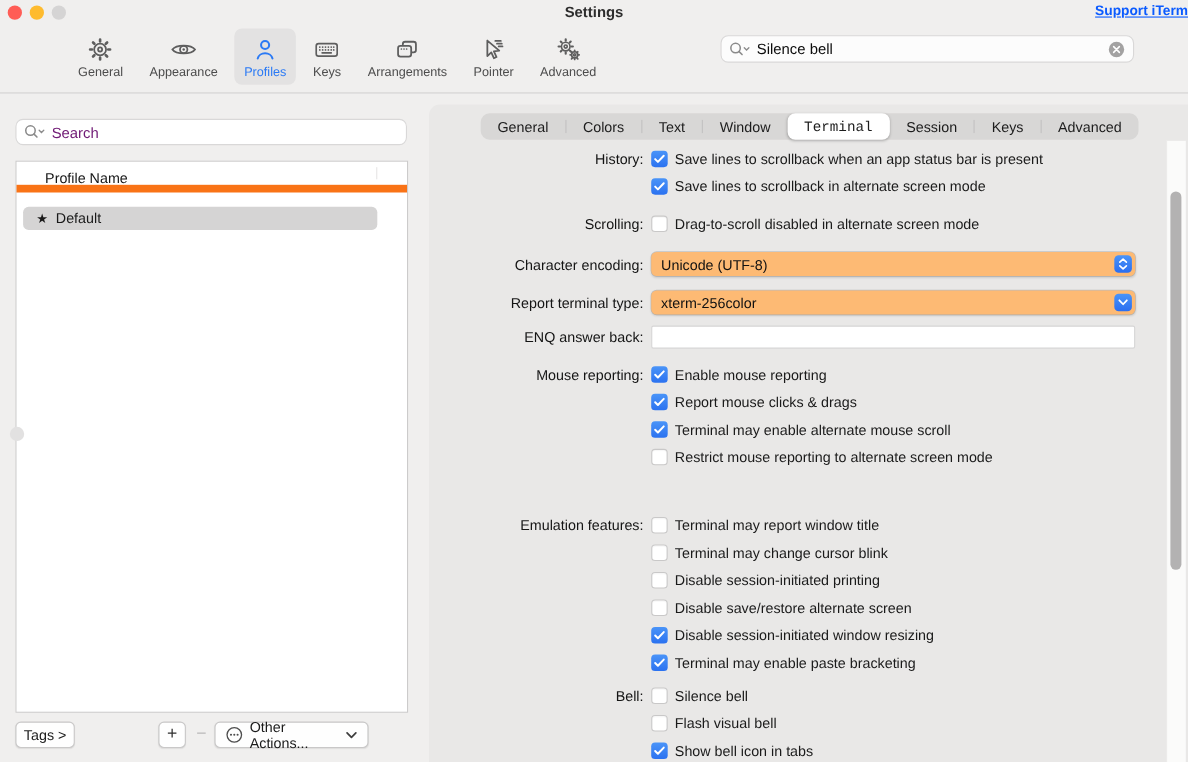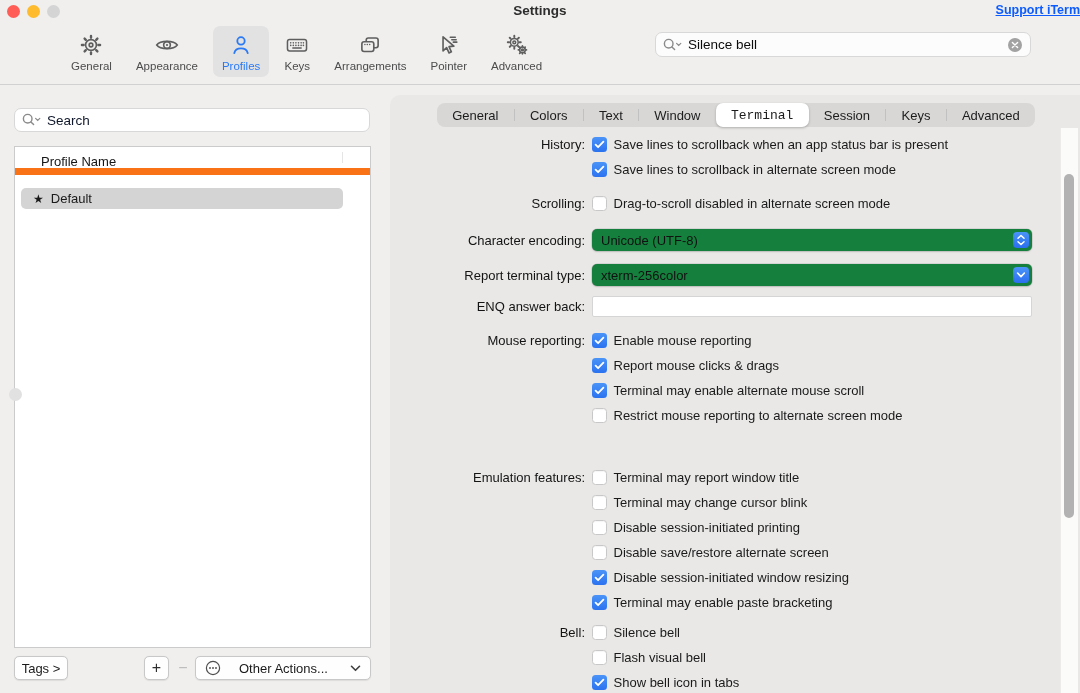--- a/index.html
+++ b/index.html
@@ -23,53 +23,53 @@
   .tb-item.selected{background:#e3e2e2;}
   .tb-item.selected,.tb-item.selected .icon{color:#2b7af5;}
   .tb-label{font-size:11.5px;line-height:12px;white-space:nowrap;}
   .tb-search{position:absolute;left:655px;top:8px;width:376px;height:25px;background:#fcfcfc;border:1px solid #d9d8d8;border-radius:7px;display:flex;align-items:center;padding:0 7px;gap:6px;}
   .tb-search .icon{display:flex;color:#8a8a8a;}
   .tb-search-text{font-size:13.5px;color:#0c0c0c;flex:1 1 auto;}
   .tb-clear{display:flex;cursor:pointer;}
   
   .sb-search{position:absolute;left:14px;top:108px;width:356px;height:24px;background:#fff;border:1px solid #d9d8d8;border-radius:7px;display:flex;align-items:center;padding:0 7px;gap:6px;}
   .sb-search .icon{display:flex;color:#8a8a8a;}
-  .sb-placeholder{color:#0f172a;font-size:13.5px;}
+  .sb-placeholder{color:#701a75;font-size:13.5px;}
   .profile-list{position:absolute;left:14px;top:146px;width:357px;height:502px;background:#fff;border:1px solid #cccbcb;}
   .pl-header{position:relative;height:28px;border-bottom:7px solid #f97316;}
   .pl-header-text{position:absolute;left:26px;top:7px;font-size:13px;color:#161616;}
   .pl-colsep{position:absolute;right:27px;top:5px;bottom:5px;width:1px;background:#e6e5e5;}
   .profile-row{position:absolute;left:6px;top:41px;width:322px;height:21px;background:#d5d4d4;border-radius:5px;display:flex;align-items:center;padding-left:12px;gap:7px;cursor:default;}
   .star{font-size:12px;line-height:12px;color:#1a1a1a;}
   .side-dot{position:absolute;left:9px;top:388px;width:13px;height:13px;border-radius:50%;background:#e2e1e1;}
   .btn{background:#fefefe;border:1px solid #c9c8c8;border-radius:5px;font-size:13px;color:#1a1a1a;display:flex;align-items:center;justify-content:center;box-shadow:0 0.5px 1px rgba(0,0,0,0.08);cursor:default;}
   .tags-btn{position:absolute;left:14px;top:656px;width:54px;height:24px;}
   .plus-btn{position:absolute;left:144px;top:656px;width:25px;height:24px;font-size:16px;color:#2e2e2e;}
   .minus-btn{position:absolute;left:172px;top:656px;width:22px;height:24px;display:flex;align-items:center;justify-content:center;color:#bcbbbb;font-size:16px;}
-  .other-actions{position:absolute;left:195px;top:656px;width:176px;height:24px;justify-content:flex-start;padding:4px 9px;gap:18px;}
+  .other-actions{position:absolute;left:195px;top:656px;width:140px;height:24px;justify-content:flex-start;padding:4px 9px;gap:6px;}
   .other-actions .icon{display:flex;}
   .oa-chevron{margin-left:auto;display:flex;}
   
   .content{position:absolute;left:390px;top:95px;right:0;bottom:0;background:#e9e8e7;border-top-left-radius:10px;}
   .tabbar{position:absolute;left:47px;top:8px;width:598px;height:24px;display:flex;align-items:center;background:#d8d7d6;border-radius:8px;}
   .seg{flex:1 1 auto;height:24px;display:flex;align-items:center;justify-content:center;padding:0 10px;font-size:13px;color:#1c1c1c;border-radius:7px;white-space:nowrap;cursor:default;}
   .seg.selected{background:#fff;box-shadow:0 1px 2.5px rgba(0,0,0,0.25);font-family:Liberation Mono, monospace;}
   .seg-divider{flex:0 0 1px;width:1px;height:12px;background:#c2c1c1;}
   
   .scroll-track{position:absolute;right:2px;top:33px;width:18px;bottom:0;background:#fbfbfa;border-left:1px solid #ecebea;}
   .scroll-thumb{position:absolute;left:3px;top:46px;width:10px;height:344px;border-radius:5px;background:#b3b2b2;}
   
   .frow{position:absolute;left:0;width:100%;}
   .flabel{position:absolute;left:0;width:195px;text-align:right;line-height:25px;color:#141414;white-space:nowrap;}
   .fitems{position:absolute;left:202px;width:440px;}
   .checkrow{display:flex;align-items:center;height:25px;gap:7px;white-space:nowrap;}
   .cb{width:14.5px;height:14.5px;border-radius:3.5px;flex:none;display:flex;align-items:center;justify-content:center;cursor:default;}
   .cb.checked{background:linear-gradient(#4a94f8,#2b72f0);}
   .cb.unchecked{background:#fff;border:1px solid #c9c8c8;box-shadow:inset 0 1px 1px rgba(0,0,0,0.04);}
-  .popupctl{position:relative;height:22px;margin-top:1px;background:#15803d;border-radius:5px;box-shadow:0 0 0 0.5px rgba(0,0,0,0.16),0 1px 2px rgba(0,0,0,0.12);display:flex;align-items:center;padding:0 26px 0 9px;cursor:default;}
+  .popupctl{position:relative;height:22px;margin-top:1px;background:#fdba74;border-radius:5px;box-shadow:0 0 0 0.5px rgba(0,0,0,0.16),0 1px 2px rgba(0,0,0,0.12);display:flex;align-items:center;padding:0 26px 0 9px;cursor:default;}
   .popup-value{font-size:13px;color:#111;}
   .popup-btn{position:absolute;right:3px;top:3px;width:16px;height:16px;border-radius:4px;background:linear-gradient(#4a94f8,#2b6ef0);display:flex;align-items:center;justify-content:center;}
   .textfield{width:440px;height:21px;margin-top:2px;background:#fff;border:1px solid #d6d5d5;border-radius:2px;font:inherit;padding:0 6px;outline:none;color:#111;}
   .icon{display:inline-flex;}
   .icon svg{display:block;}
 </style>
 </head>
 <body>
 
 <div class="window">

